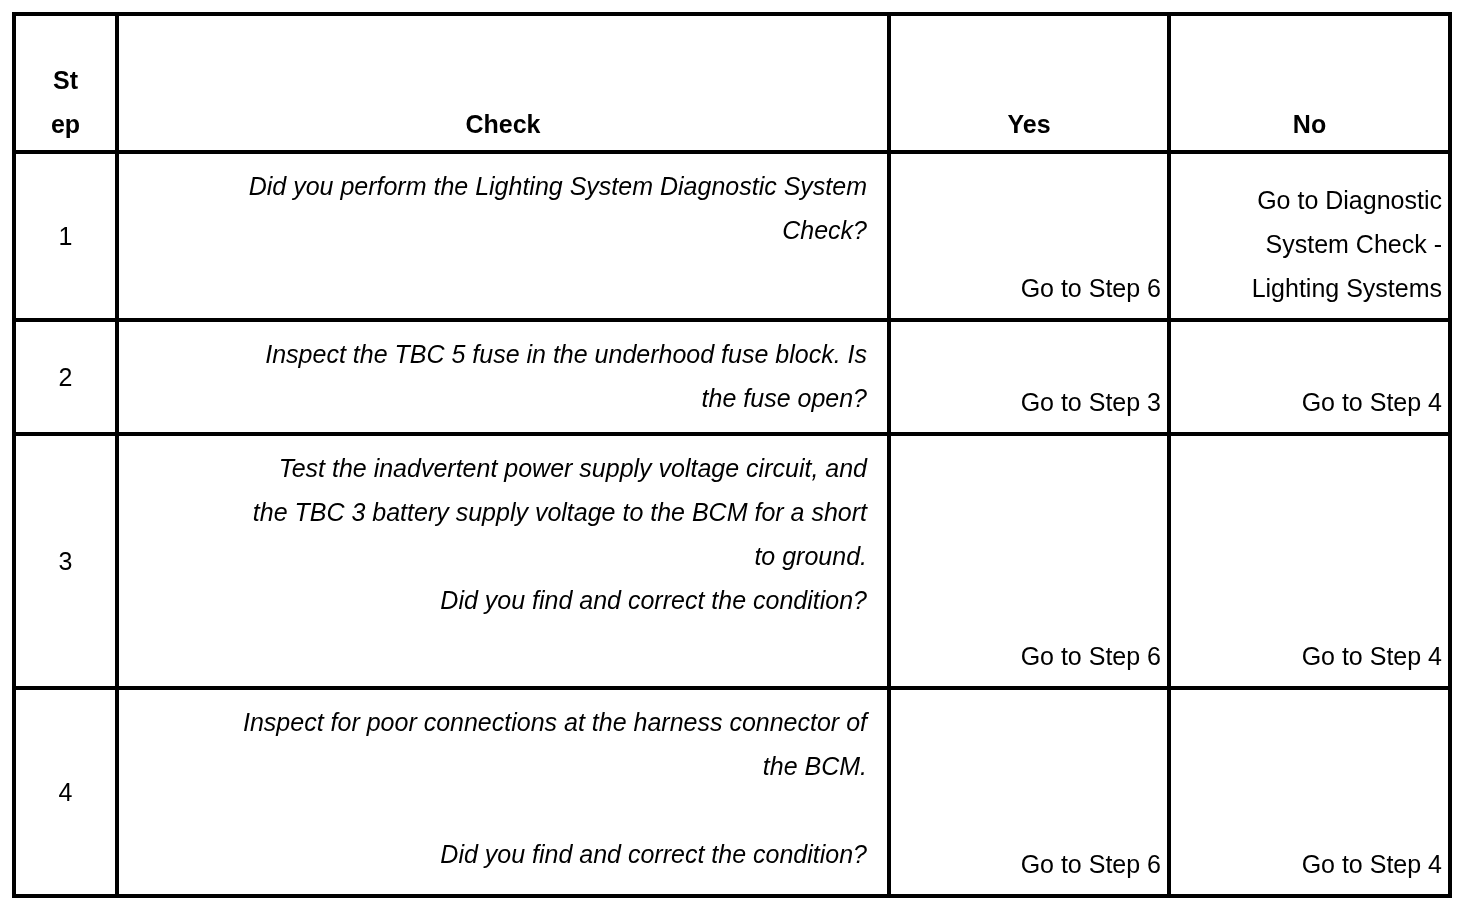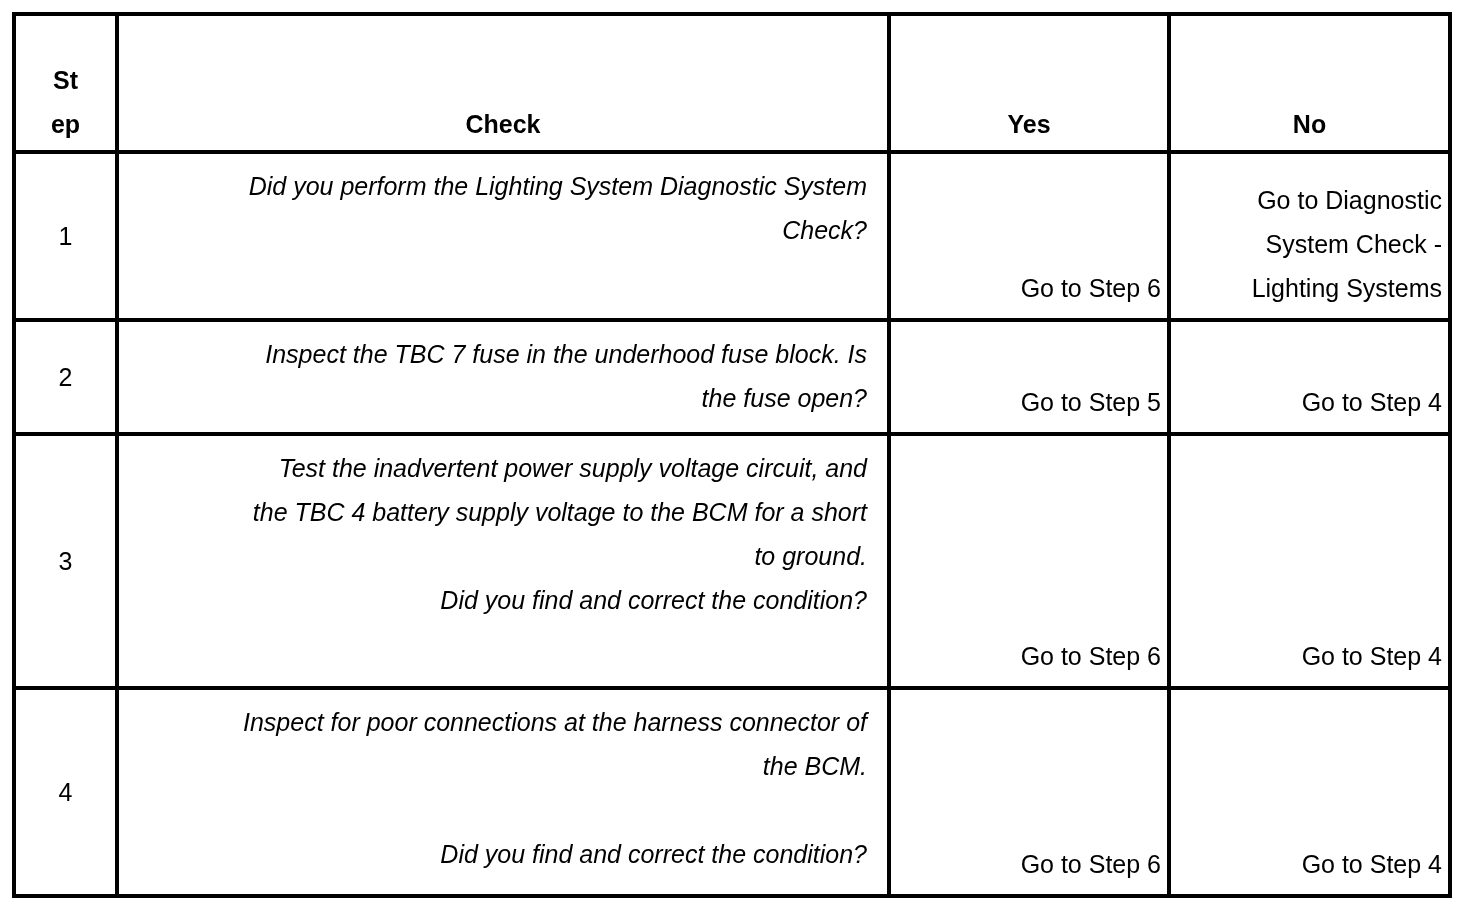--- a/index.html
+++ b/index.html
@@ -90,29 +90,29 @@
       <td class="step-cell">1</td>
       <td class="action-cell">Did you perform the Lighting System Diagnostic System
 Check?</td>
       <td class="goto-cell">Go to Step 6</td>
       <td class="goto-cell">Go to Diagnostic
 System Check -
 Lighting Systems</td>
     </tr>
     <tr class="r-2">
       <td class="step-cell">2</td>
-      <td class="action-cell">Inspect the TBC 7 fuse in the underhood fuse block. Is
+      <td class="action-cell">Inspect the TBC 5 fuse in the underhood fuse block. Is
 the fuse open?</td>
-      <td class="goto-cell">Go to Step 5</td>
+      <td class="goto-cell">Go to Step 3</td>
       <td class="goto-cell">Go to Step 4</td>
     </tr>
     <tr class="r-3">
       <td class="step-cell">3</td>
       <td class="action-cell">Test the inadvertent power supply voltage circuit, and
-the TBC 4 battery supply voltage to the BCM for a short
+the TBC 3 battery supply voltage to the BCM for a short
 to ground.
 Did you find and correct the condition?</td>
       <td class="goto-cell">Go to Step 6</td>
       <td class="goto-cell">Go to Step 4</td>
     </tr>
     <tr class="r-4">
       <td class="step-cell">4</td>
       <td class="action-cell">Inspect for poor connections at the harness connector of
 the BCM.
 

